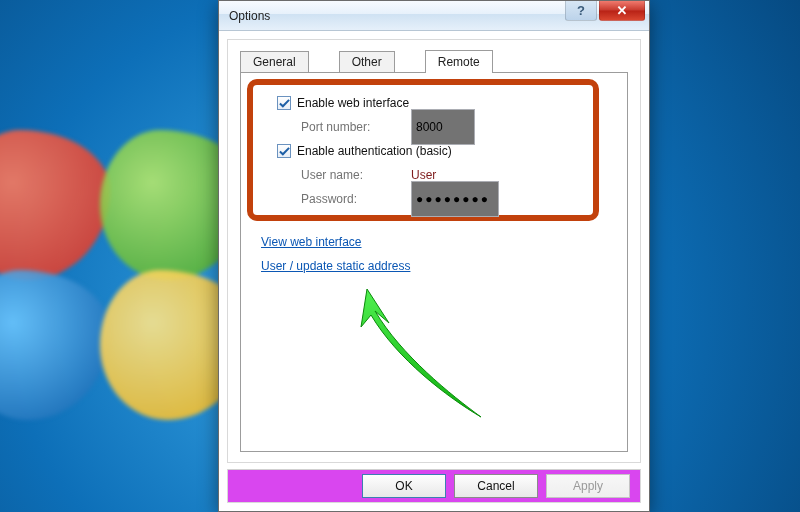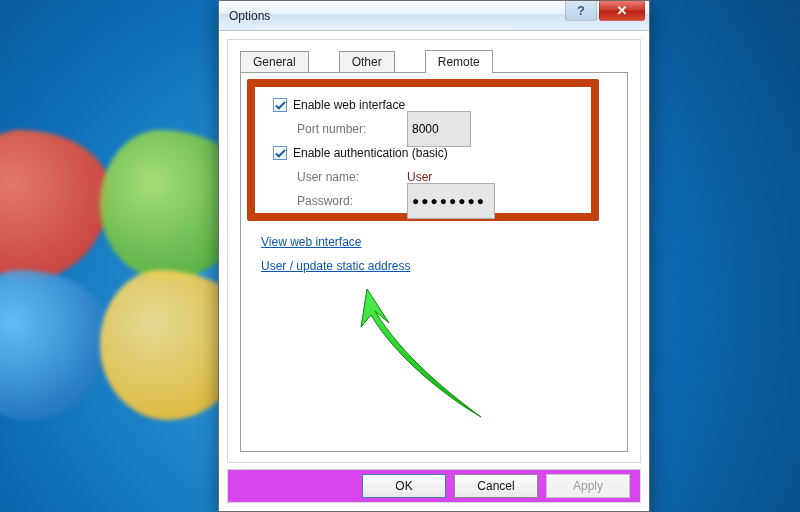--- a/index.html
+++ b/index.html
@@ -95,42 +95,42 @@
     left: 12px; right: 12px; top: 32px; bottom: 10px;
     border: 1px solid #9c9c9c;
     background: #fff;
   }
 
   
   .hi {
     position: absolute;
     left: 6px; top: 6px;
     width: 352px; height: 142px;
-    border: 8px solid #c2410c;
-    border-radius: 2px;
-    padding: 6px 18px;
+    border: 6px solid #c2410c;
+    border-radius: 10px;
+    padding: 6px 24px;
   }
 
   .row { display: flex; align-items: center; height: 24px; }
   .indent { padding-left: 24px; }
   .chk {
     width: 14px; height: 14px; border: 1px solid #6a92bf;
     background: linear-gradient(#fefefe,#e7eef7);
     margin-right: 6px;
     display: inline-flex; align-items: center; justify-content: center;
   }
   .chk svg { width: 11px; height: 11px; }
   .lbl { color: #111; }
   .fieldlab { width: 110px; color: #737373; }
   input.txt {
     border: 1px solid #abadb3;
     padding: 2px 4px;
     height: 36px;
     font-family: inherit; font-size: 12px;
-    background: #e5e5e5;
+    background: #737373;
   }
   .portbox { width: 64px; }
   .passbox { width: 88px; letter-spacing: 2px; font-family: monospace; }
 
   .linkrow { margin: 10px 0 2px 20px; }
   a.link { color: #0b57b4; text-decoration: underline; cursor: pointer; font-size: 12px; }
 
   
   .arrow {
     position: absolute;

